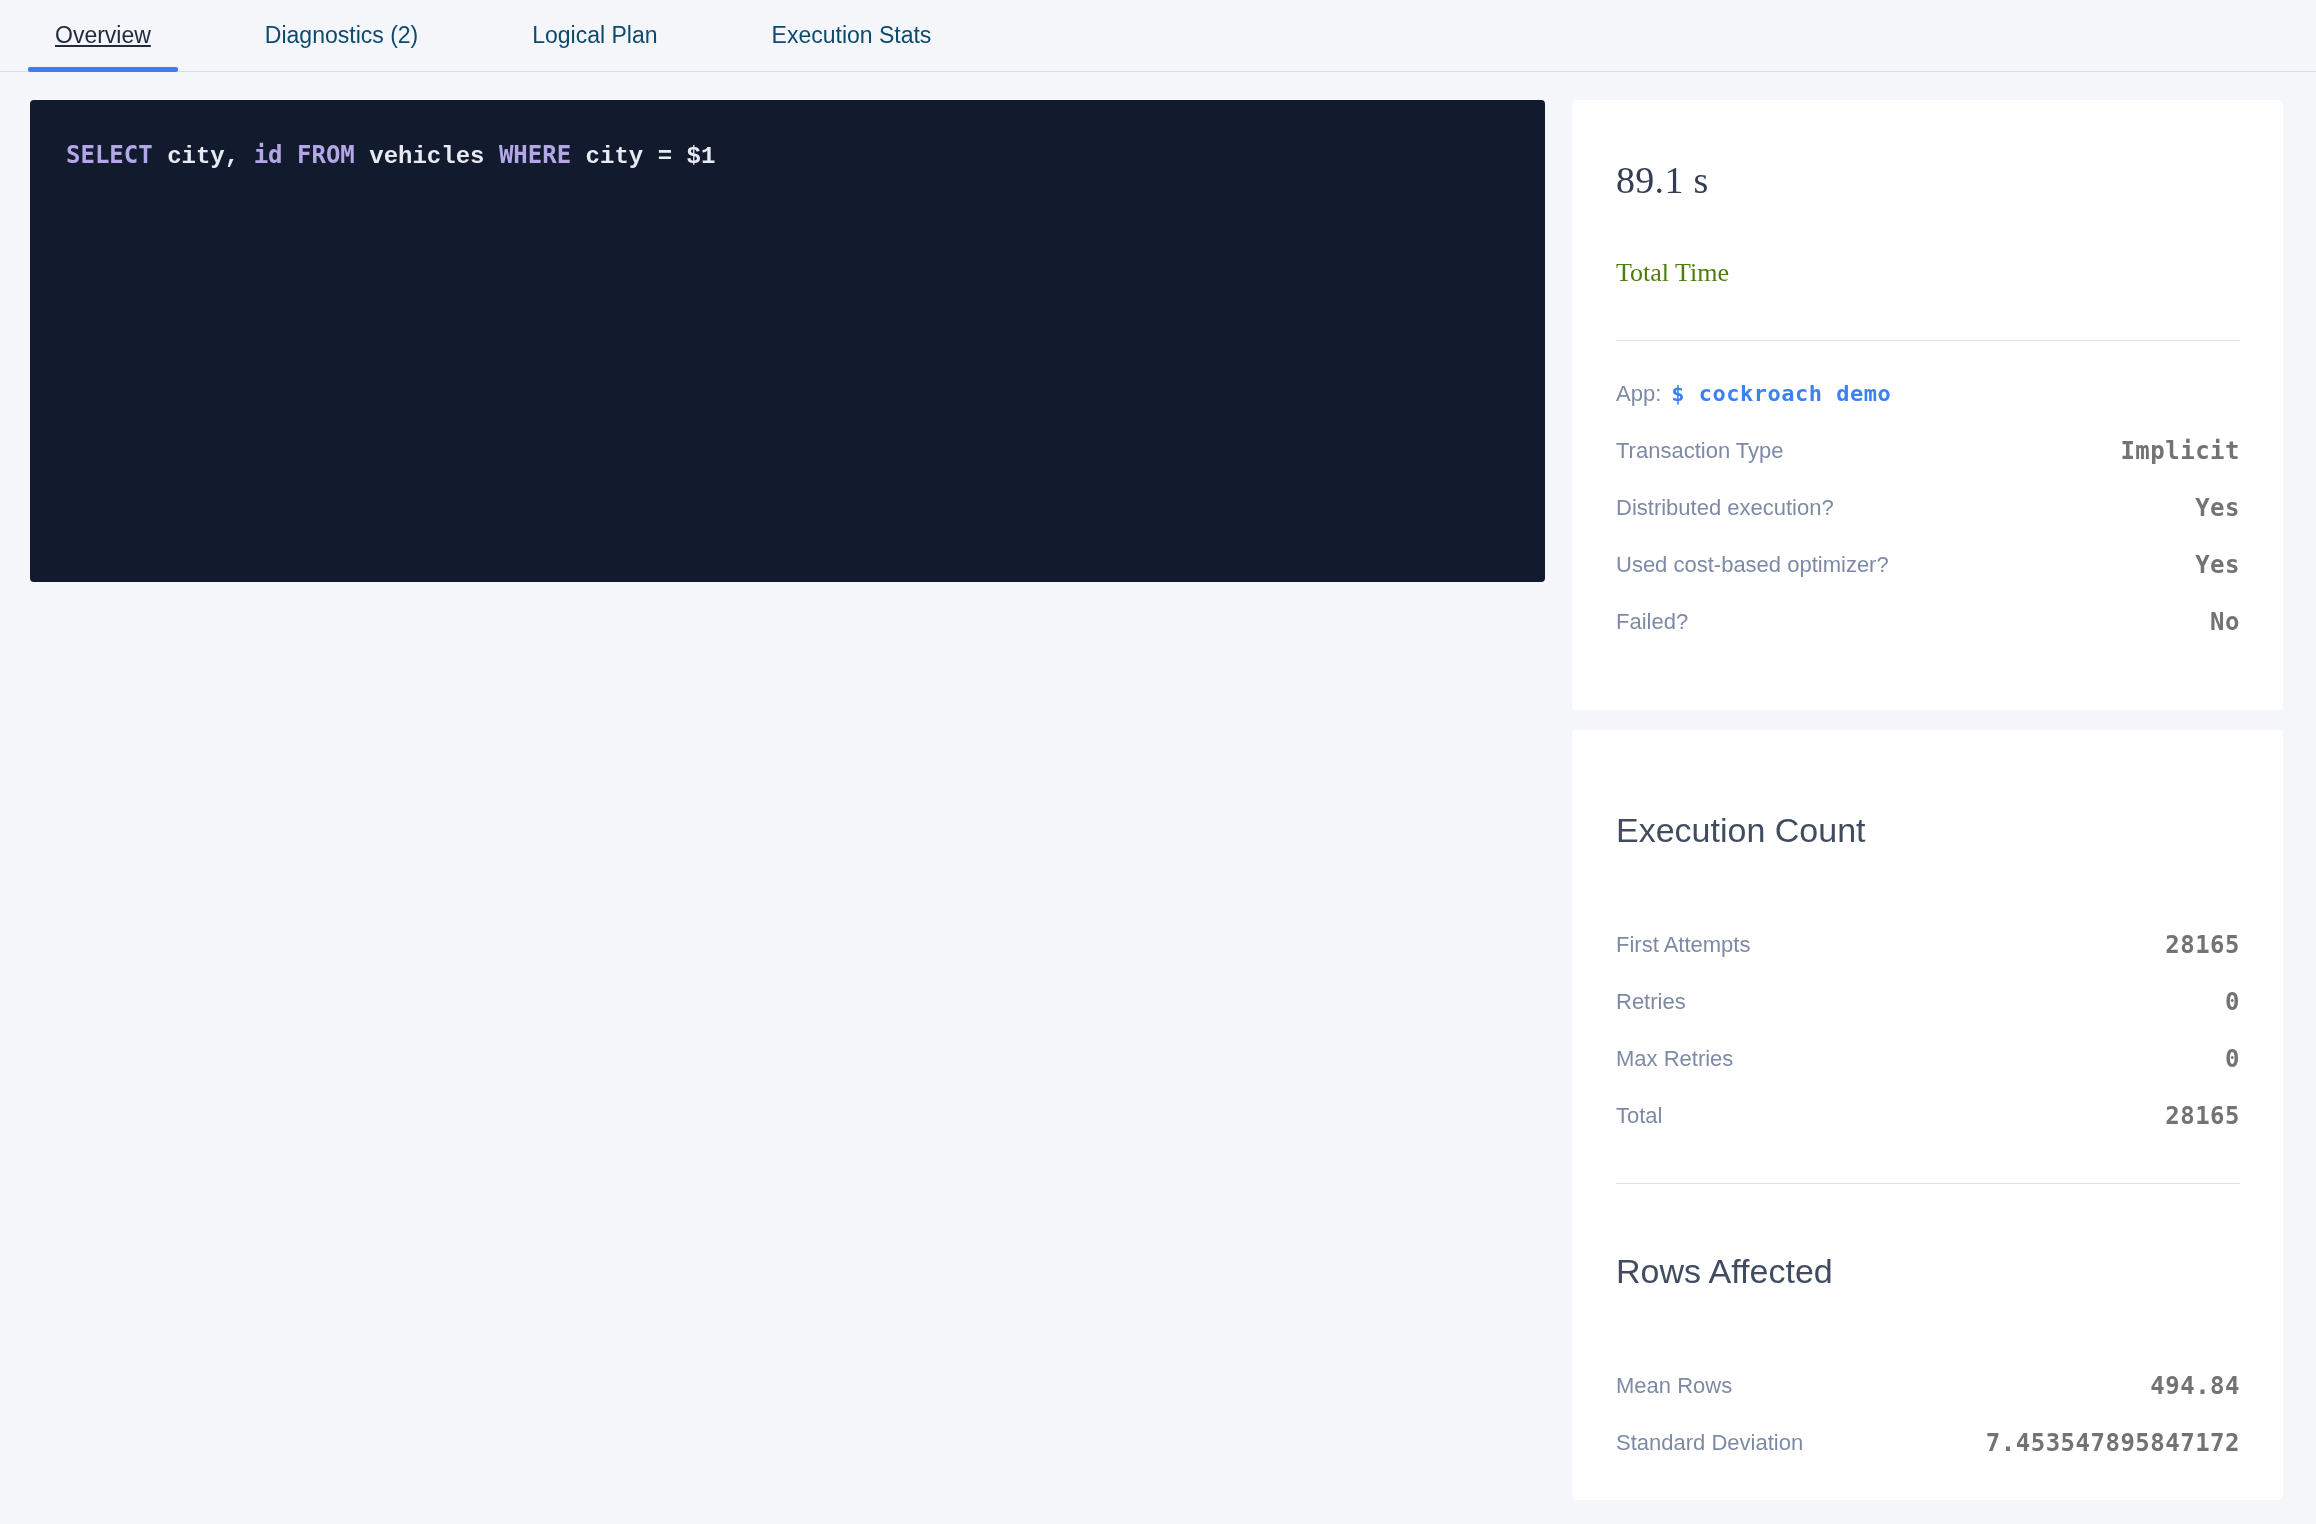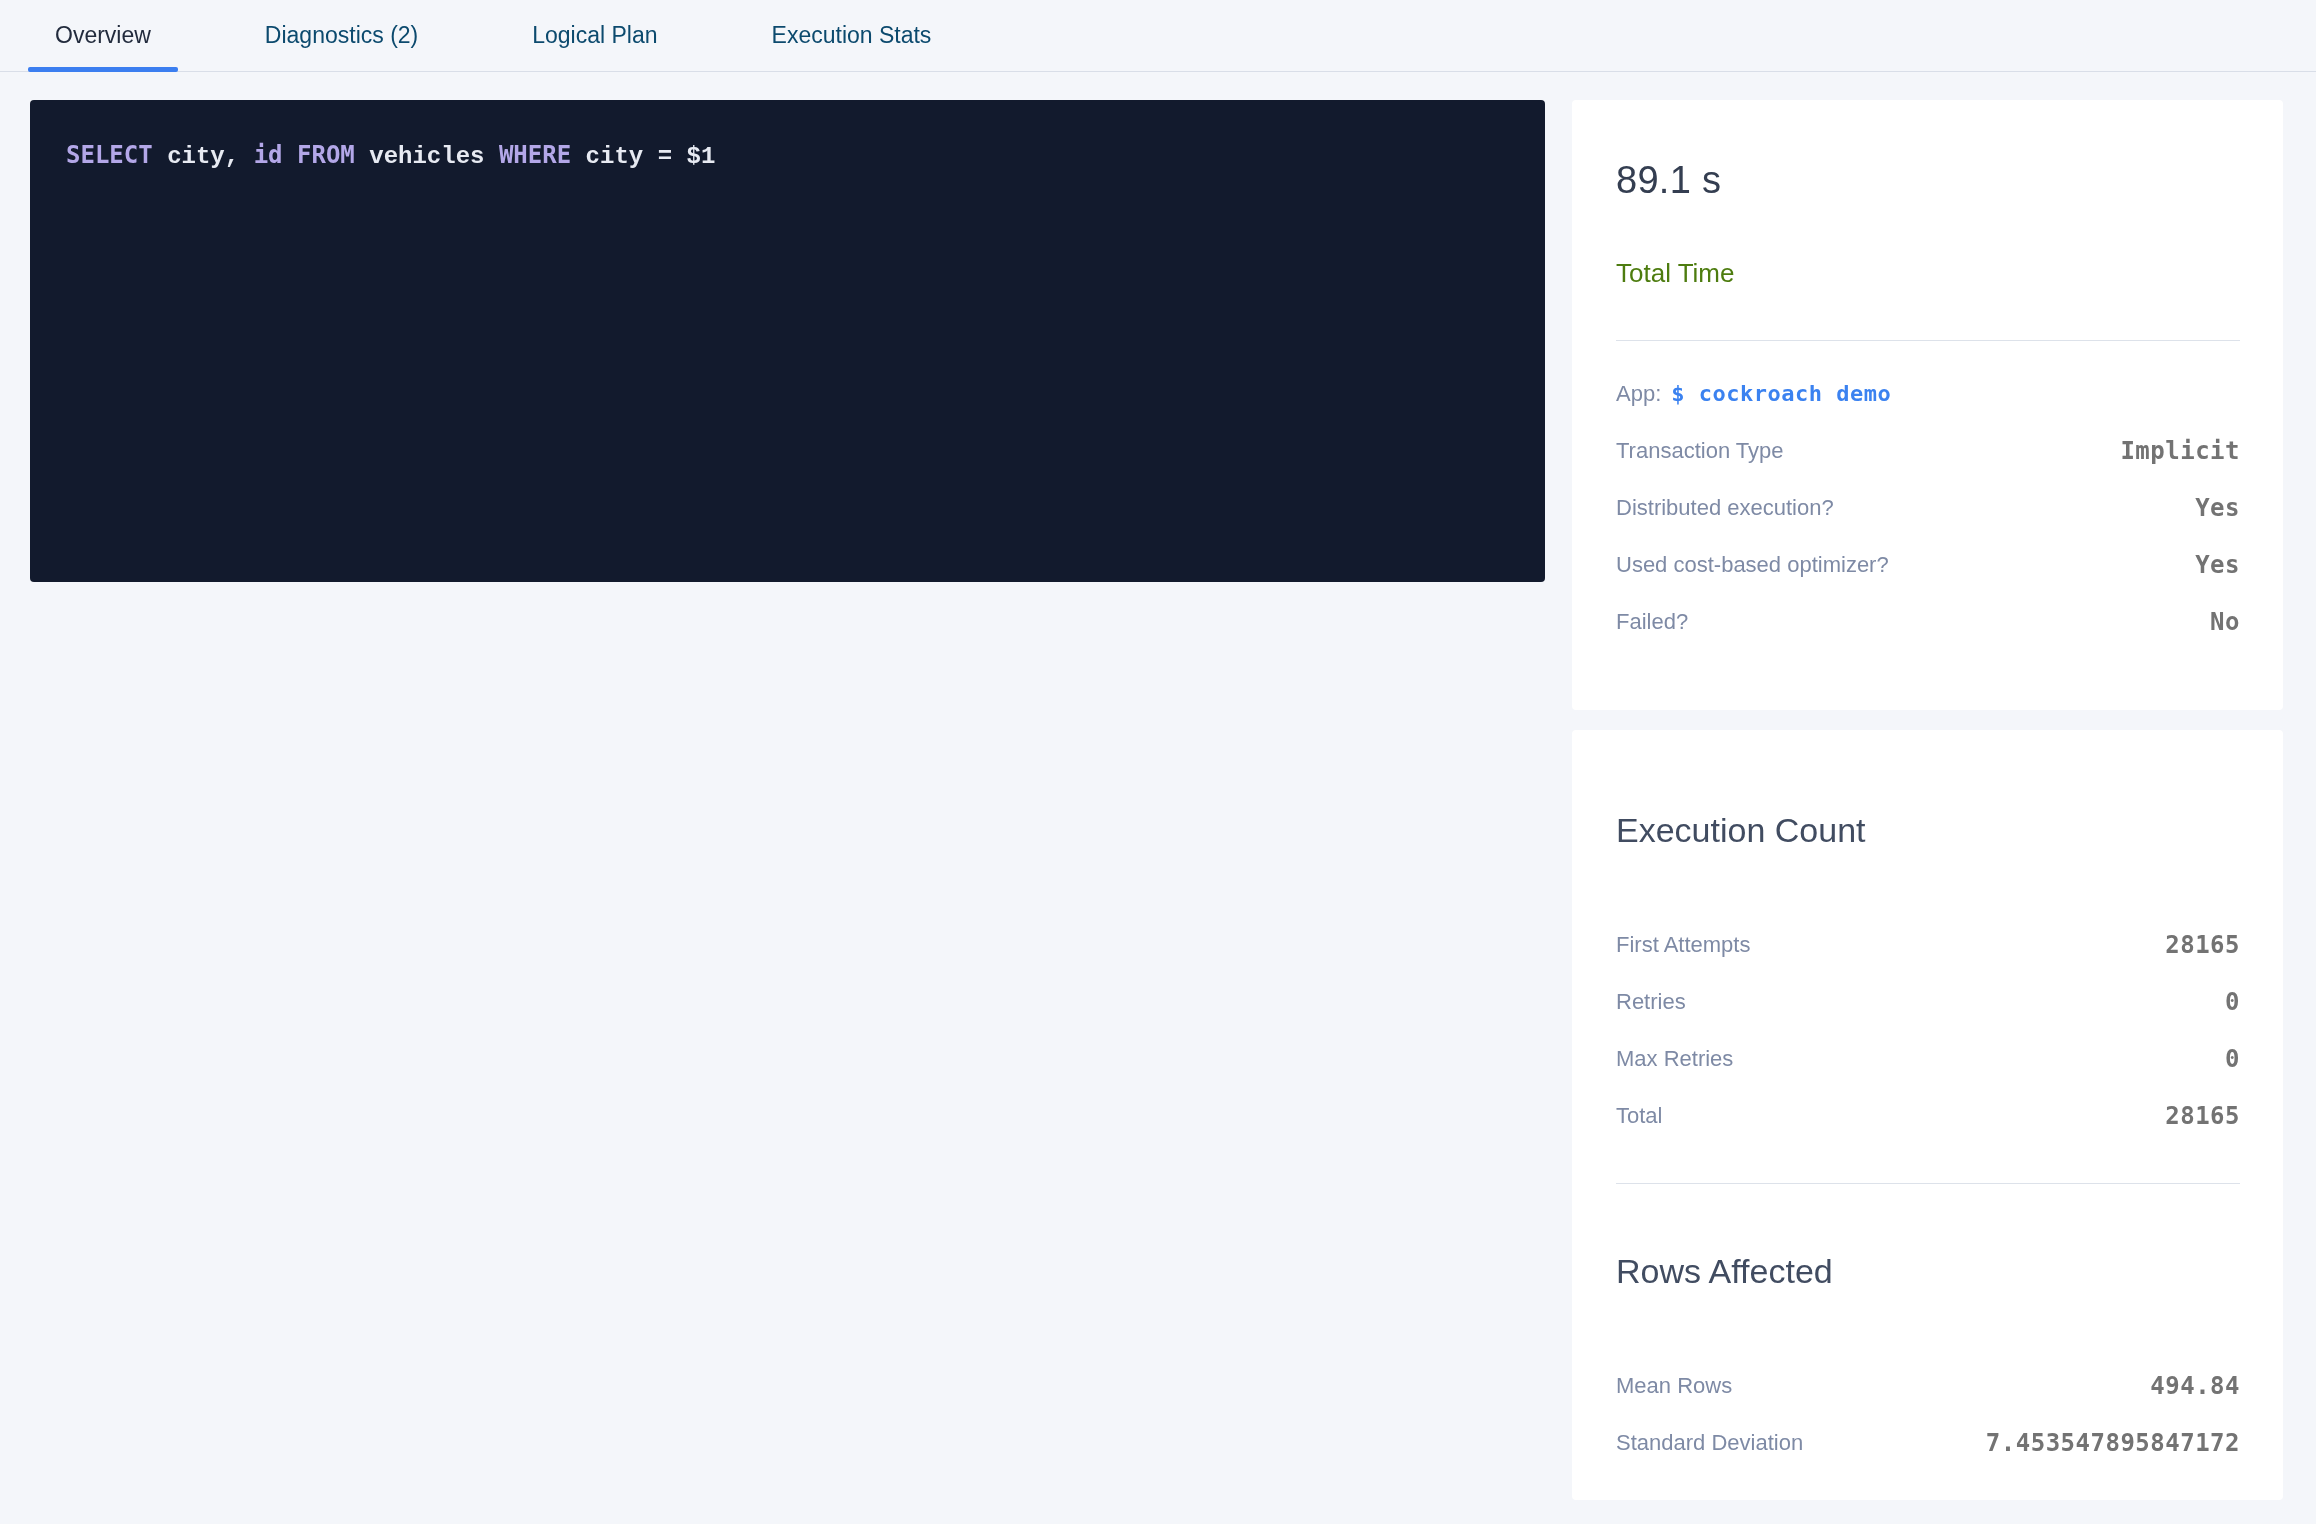--- a/index.html
+++ b/index.html
@@ -26,21 +26,21 @@
     height: 100%;
     display: flex;
     align-items: center;
     padding: 0 27px;
     margin-right: 60px;
     font-size: 23px;
     color: #0c4a6e;
     cursor: pointer;
     white-space: nowrap;
   }
-  .tab.active { color: #222b3d; }
+  .tab.active { color: #222b3d; text-decoration: underline; }
   .tab .underline {
     position: absolute;
     left: 0; right: 0; bottom: -1px;
     height: 5px;
     background: #3b7ef0;
     border-radius: 2px;
   }
 
   
   .content {
@@ -69,21 +69,21 @@
   .card {
     background: #ffffff;
     border-radius: 4px;
     padding-left: 44px;
     padding-right: 43px;
   }
   .card-top { height: 610px; padding-top: 58px; }
   .card-bottom { height: 770px; margin-top: 20px; padding-top: 76px; }
 
   
-  .summary-row { display: flex; }
+  .summary-row { display: flex; font-family: Liberation Serif, serif; }
   .stat { width: 50%; }
   .stat-value {
     font-size: 38px;
     line-height: 44px;
     color: #343e51;
     letter-spacing: 0.3px;
   }
   .stat-label {
     margin-top: 56px;
     font-size: 26px;

